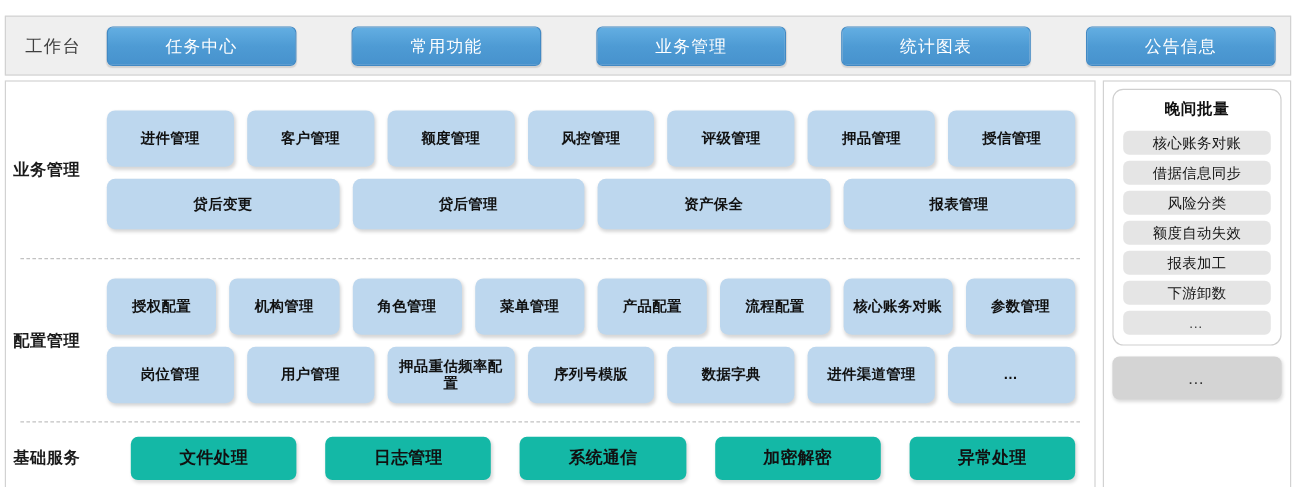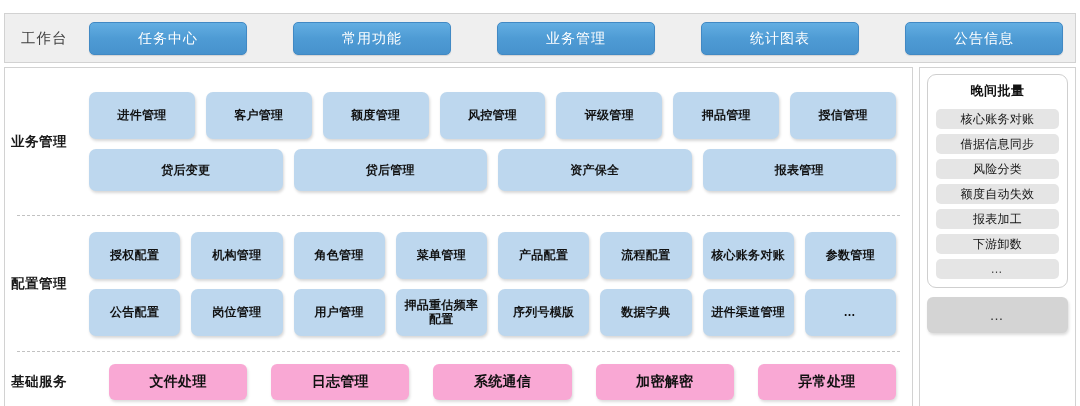--- a/index.html
+++ b/index.html
@@ -148,21 +148,21 @@
     color: #111111;
     line-height: 1.18;
     letter-spacing: 0.3px;
     padding: 0 4px;
     box-sizing: border-box;
     cursor: pointer;
     user-select: none;
   }
   .tile.wide { height: 42px; }
   .tile.gray {
-    background: #f9a8d4;
+    background: #14b8a6;
     height: 36px;
     font-size: 14px;
     border-radius: 6px;
     box-shadow: 1px 2px 3px rgba(0,0,0,0.14);
   }
   .tile.ellipsis { letter-spacing: 2px; }
 
   .row-base {
     display: flex;
     gap: 24px;
@@ -282,21 +282,20 @@
             <div class="tile">授权配置</div>
             <div class="tile">机构管理</div>
             <div class="tile">角色管理</div>
             <div class="tile">菜单管理</div>
             <div class="tile">产品配置</div>
             <div class="tile">流程配置</div>
             <div class="tile">核心账务对账</div>
             <div class="tile">参数管理</div>
           </div>
           <div class="row">
-            <div class="tile">公告配置</div>
             <div class="tile">岗位管理</div>
             <div class="tile">用户管理</div>
             <div class="tile">押品重估频率配置</div>
             <div class="tile">序列号模版</div>
             <div class="tile">数据字典</div>
             <div class="tile">进件渠道管理</div>
             <div class="tile ellipsis">…</div>
           </div>
         </div>
       </div>

